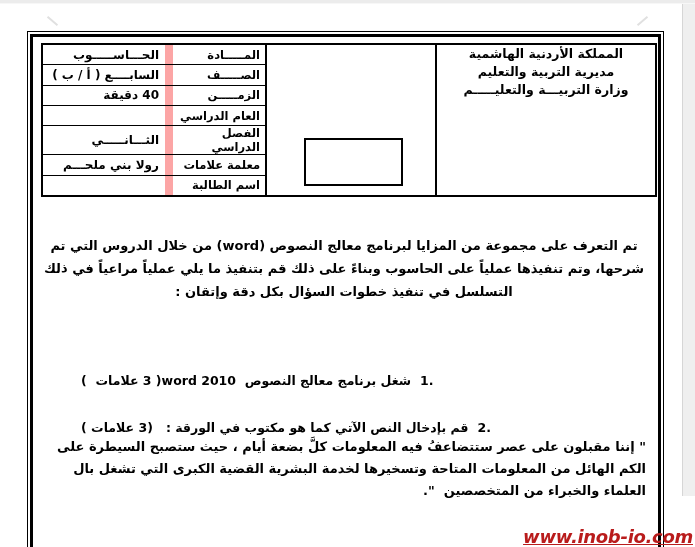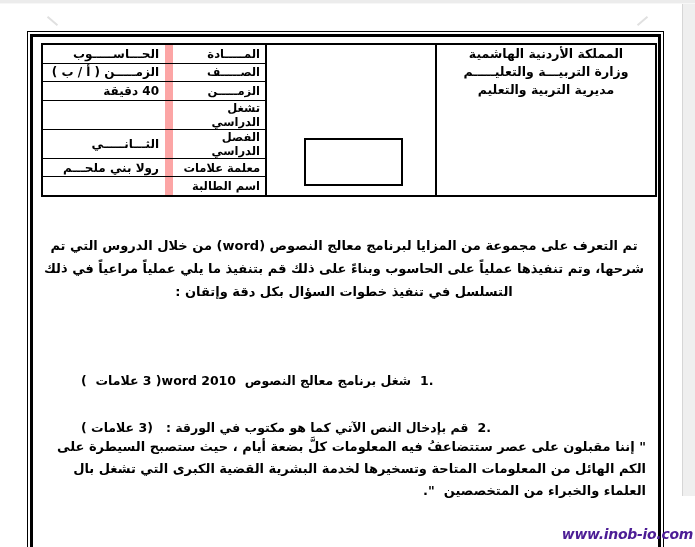--- a/index.html
+++ b/index.html
@@ -41,63 +41,63 @@
                 font-weight:bold; font-size:13px; line-height:23px; white-space:pre-wrap; }
   .exam-item { position:absolute; right:52px; width:562px; text-align:left;
                font-weight:bold; font-size:12.5px; line-height:20px; white-space:pre-wrap; }
   .item-1 { top:351px; }
   .item-2 { top:398px; }
   .item-num { direction:ltr; unicode-bidi:embed; display:inline-block; margin-left:9px; }
   .quote-para { position:absolute; right:49px; top:436px; width:606px; text-align:right;
                 font-weight:bold; font-size:13px; line-height:22px; white-space:pre-wrap; }
 
   .watermark { position:absolute; right:2px; top:526px; font-weight:bold; font-style:italic;
-               font-size:14px; letter-spacing:-0.3px; color:#4c1d95; }
+               font-size:18px; letter-spacing:-0.3px; color:#b91c1c;text-decoration:underline; }
 </style>
 </head>
 <body>
 
 <div class="page">
 
   <div class="viewer-top-strip"></div>
   <div class="paper-edge"></div>
   <div class="corner-mark left"></div>
   <div class="corner-mark right"></div>
 
   <div class="page-border">
     <div class="page-border-inner"></div>
   </div>
 
   <div class="header-table" dir="rtl">
 
     <div class="ministry-cell">
       <div>المملكة الأردنية الهاشمية</div>
+      <div>مديرية التربية والتعليم</div>
       <div>وزارة التربيـــة والتعليـــــم</div>
-      <div>مديرية التربية والتعليم</div>
     </div>
 
     <div class="spacer-cell">
       <div class="logo-box"></div>
     </div>
 
     <div class="rows-col">
       <div class="h-row">
         <div class="label-cell">المـــــادة</div>
         <div class="value-cell">الحـــاســـــوب</div>
       </div>
       <div class="h-row">
         <div class="label-cell">الصـــــف</div>
-        <div class="value-cell">الزمـــــن ( أ / ب )</div>
+        <div class="value-cell">السابــــع ( أ / ب )</div>
       </div>
       <div class="h-row">
         <div class="label-cell">الزمـــــن</div>
         <div class="value-cell">40 دقيقة</div>
       </div>
       <div class="h-row">
-        <div class="label-cell">تشغل  الدراسي</div>
+        <div class="label-cell">العام  الدراسي</div>
         <div class="value-cell"></div>
       </div>
       <div class="h-row">
         <div class="label-cell">الفصل الدراسي</div>
         <div class="value-cell">الثـــانـــــي</div>
       </div>
       <div class="h-row">
         <div class="label-cell">معلمة علامات</div>
         <div class="value-cell">رولا بني ملحـــم</div>
       </div>

